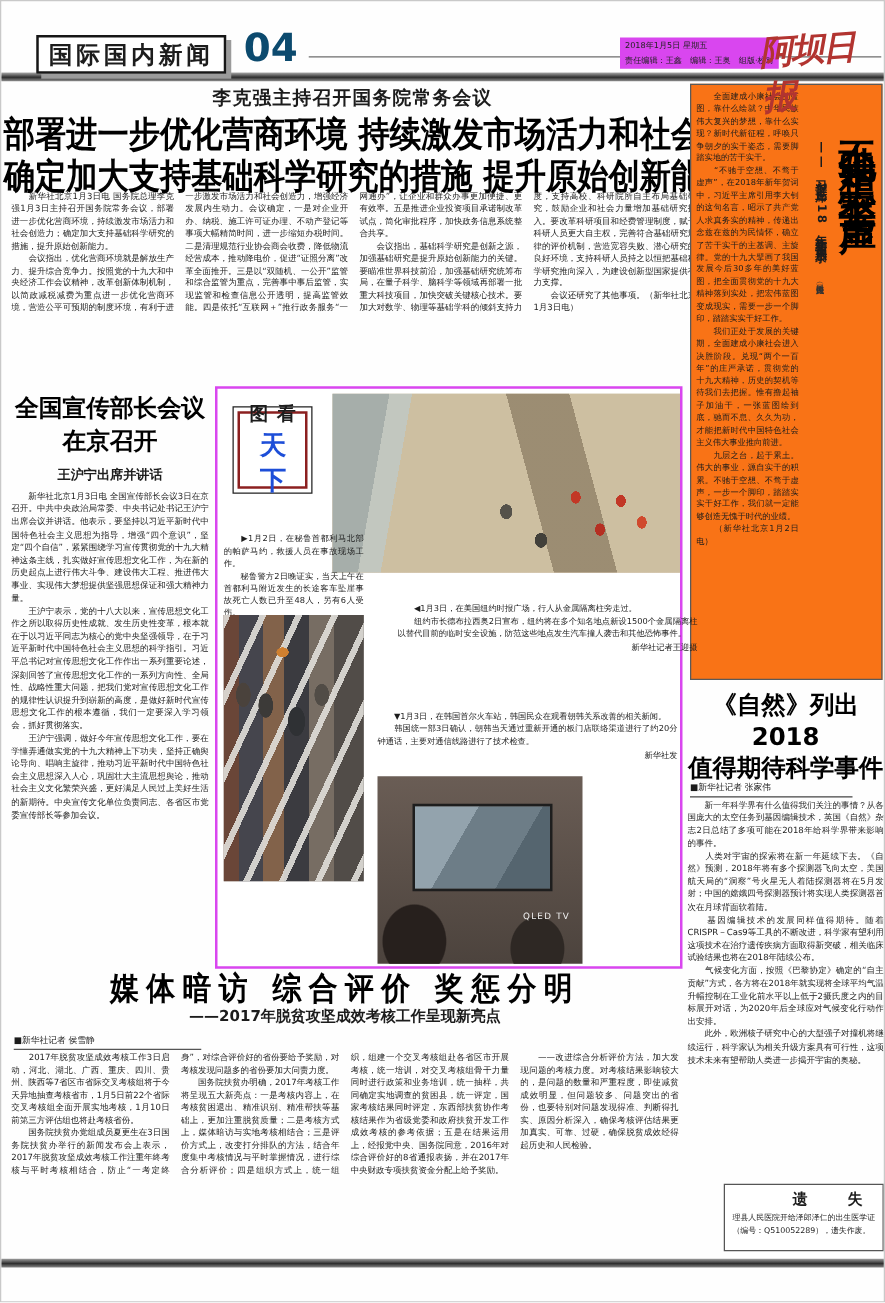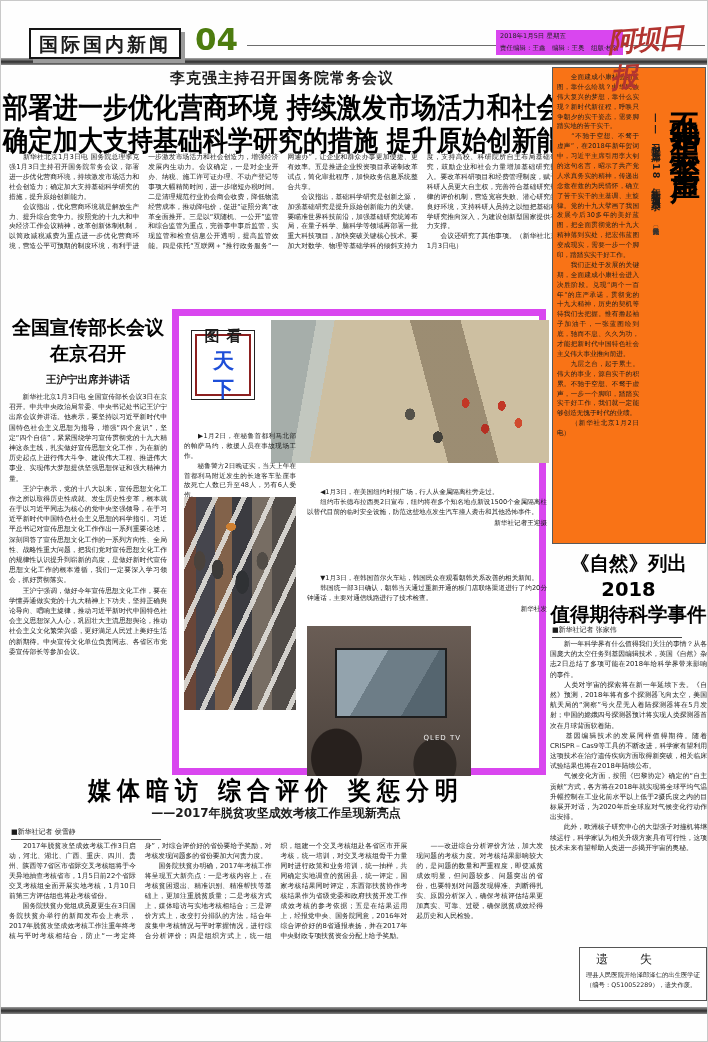--- a/index.html
+++ b/index.html
@@ -5,21 +5,21 @@
   * { margin:0; padding:0; box-sizing:border-box; }
   body { background:#ffffff; font-family:"DejaVu Sans","Liberation Sans",sans-serif; color:#1c1c1c; }
   #page { position:relative; width:708px; height:1042px; background:#fefefe; overflow:hidden;
           border:1px solid #c9c9c9; }
   .abs { position:absolute; }
 
   
   .section-box { left:28px; top:27px; width:152px; height:31px; border:2px solid #161616;
     background:#fff; box-shadow:4px 4px 0 #9b9b9b; font-size:19px; font-weight:700;
     text-align:center; line-height:28px; letter-spacing:3px; z-index:4; }
-  .page-num { left:194px; top:20px; font-size:31px; font-weight:700; color:#4d7c0f; z-index:4; }
+  .page-num { left:194px; top:20px; font-size:31px; font-weight:700; color:#0c4a6e; z-index:4; }
   .header-rule { left:246px; top:44px; width:458px; height:1px; background:#6d6d6d; }
   .date-block { left:495px; top:29px; background:#d946ef; padding:1px 4px; font-size:6.5px;
     line-height:1.8; color:#222; z-index:5; }
   .masthead { left:608px; top:20px; font-size:27px; font-weight:700; font-style:italic;
     color:#b23430; font-family:"DejaVu Serif","Liberation Serif",serif;
     transform:rotate(-4deg); letter-spacing:-2px; z-index:6; }
   .header-bar { left:0; top:57px; width:708px; height:7px;
     background:linear-gradient(180deg,#a9a9a9,#2e2e2e 55%,#8f8f8f); }
 
   
@@ -44,21 +44,21 @@
     letter-spacing:5px; line-height:1.05; padding-top:16px; color:#000; }
 
   
   .conf-title { left:8px; top:314px; width:158px; text-align:center; font-size:19px;
     font-weight:900; line-height:1.35; color:#000; }
   .conf-sub { left:8px; top:372px; width:158px; text-align:center; font-size:10.5px; font-weight:700; }
   .conf-body { left:8px; top:391px; width:158px; height:380px; font-size:6.8px; line-height:1.5;
     text-align:justify; white-space:pre-line; overflow:hidden; }
 
   
-  .gallery { left:171px; top:308px; width:374px; height:466px; border:7px solid #d946ef; background:#fff; }
+  .gallery { left:171px; top:308px; width:374px; height:466px; border:2px solid #d946ef; background:#fff; }
   .logo-outer { left:12px; top:14px; width:64px; height:70px; border:1px solid #222; padding:3px; }
   .logo-inner { width:100%; height:100%; border:2px solid #8c2020; display:flex;
     flex-direction:column; align-items:center; justify-content:center; gap:1px; }
   .logo-top { font-size:15px; font-weight:900; letter-spacing:7px; padding-left:7px; }
   .logo-bottom { font-size:21px; font-weight:900; letter-spacing:4px; padding-left:16px; color:#1d4ed8; }
   .photo { overflow:hidden; }
   .photo-main { left:92px; top:4px; width:278px; height:143px;
     background:
       radial-gradient(4px 5px at 83% 60%, #c23726 97%, transparent),
       radial-gradient(4px 5px at 89% 72%, #d04a2e 97%, transparent),
@@ -75,21 +75,21 @@
   .photo2 { left:5px; top:181px; width:112px; height:213px;
     background:
       radial-gradient(5px 4px at 42% 14%, #d08030 96%, transparent),
       radial-gradient(6px 10px at 30% 34%, #3c3a38 95%, transparent),
       radial-gradient(7px 12px at 52% 40%, #2f3134 95%, transparent),
       radial-gradient(6px 10px at 14% 30%, #4a423c 95%, transparent),
       radial-gradient(6px 9px at 70% 30%, #514c46 95%, transparent),
       repeating-linear-gradient(115deg, rgba(225,223,218,.9) 0 5px, rgba(150,148,144,.0) 5px 26px),
       linear-gradient(90deg,#6a4638 0 11%, #45454d 11% 28%, #82624a 28% 43%, #3b3b40 43% 61%, #776d63 61% 79%, #514c48 79%),
       linear-gradient(165deg, #8e8c88 0 24%, #b2b0ac 24%); }
-  .cap2 { left:128px; top:172px; width:240px; }
+  .cap2 { left:144px; top:172px; width:240px; }
   .cap3 { left:128px; top:258px; width:240px; }
   .photo3 { left:128px; top:310px; width:164px; height:150px; background:
       radial-gradient(26px 30px at 18% 88%, #27201d 96%, transparent),
       radial-gradient(22px 26px at 78% 92%, #2e2824 96%, transparent),
       linear-gradient(180deg,#6a5d55,#4c433d); }
   .tv-screen { position:absolute; left:28px; top:22px; width:112px; height:70px;
     border:2px solid #1e1e1e; background:linear-gradient(120deg,#93a3ad 0 35%, #6d7d87 35% 70%, #55656f 70%); }
   .tv-label { position:absolute; right:10px; bottom:34px; font-size:7px; color:#f0f0f0; letter-spacing:1px; }
 
   
@@ -105,21 +105,21 @@
     letter-spacing:6px; color:#000; transform:scaleY(1.1); transform-origin:top; }
   .pov-sub { left:8px; top:804px; width:534px; text-align:center; font-size:12px; font-weight:700; }
   .pov-byline { left:10px; top:826px; width:150px; font-size:7px; border-bottom:1px solid #555;
     padding-bottom:2px; }
   .pov-body { left:8px; top:840px; width:534px; height:162px; column-count:4; column-gap:9px;
     font-size:6.8px; line-height:1.48; text-align:justify; white-space:pre-line; overflow:hidden; }
 
   
   .lost-box { left:578px; top:946px; width:128px; height:54px; border:1px solid #555;
     padding:3px 6px; background:#fff; }
-  .lost-title { text-align:left; font-size:12px; font-weight:400; letter-spacing:10px;
+  .lost-title { text-align:right; font-size:12px; font-weight:700; letter-spacing:10px;
     padding-left:10px; }
   .lost-body { font-size:6.3px; line-height:1.55; text-align:justify; margin-top:2px; }
 
   .bottom-bar { left:0; top:1006px; width:708px; height:7px;
     background:linear-gradient(180deg,#9d9d9d,#2e2e2e 55%,#878787); }
 </style>
 </head>
 <body>
 
 <div id="page">

